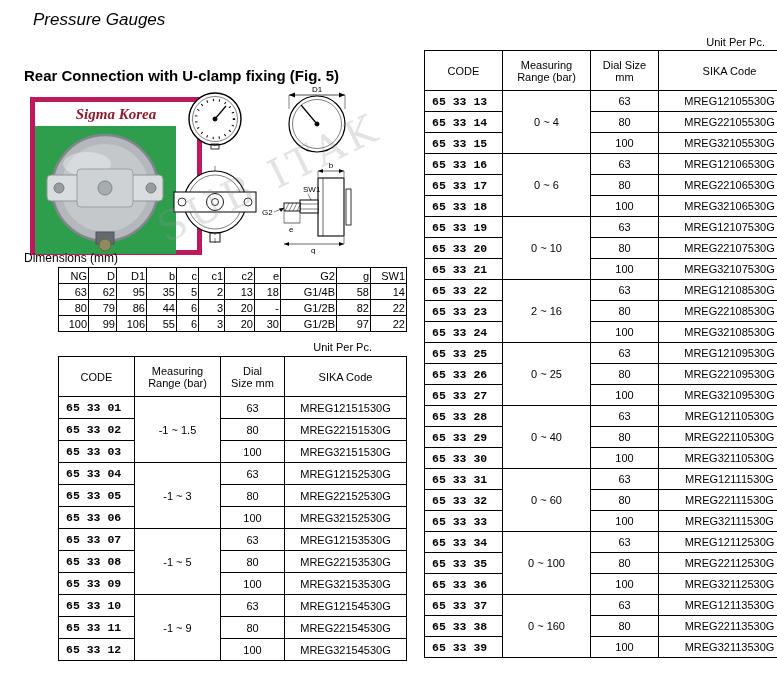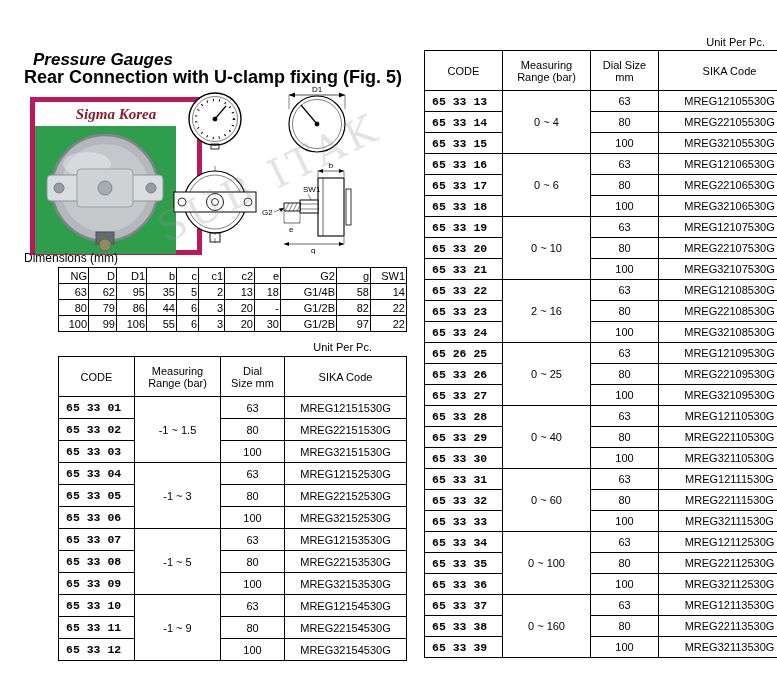--- a/index.html
+++ b/index.html
@@ -1,22 +1,22 @@
 <!DOCTYPE html>
 <html><head>
 <meta charset="utf-8">
 <style>
   * { margin:0; padding:0; box-sizing:border-box; }
   html,body { background:#fff; }
   body {
     width:777px; height:673px; position:relative; overflow:hidden;
     font-family:"Liberation Sans", sans-serif; color:#000;
   }
-  .title { position:absolute; left:33px; top:8px; font-size:17px; font-weight:bold; font-style:italic; line-height:23px;margin-top:40px; }
-  .subtitle { position:absolute; left:24px; top:67px; font-size:18px; font-weight:bold; }
+  .title { position:absolute; left:33px; top:8px; font-size:17px; font-weight:normal; font-style:italic; line-height:23px; }
+  .subtitle { position:absolute; left:24px; top:67px; font-size:15px; font-weight:bold; }
 
   .photo-box { position:absolute; left:30px; top:90px; width:172px; height:158px; border:5px solid #be185d; background:#fff;margin-top:7px; }
   .brand { height:24px; display:flex; align-items:center; justify-content:center;
            font-family:"Liberation Serif", serif; font-style:italic; font-weight:bold;
            font-size:15px; color:#8c1a2e; }
   .photo { width:141px; height:128px; display:block; }
 
   .drawings { position:absolute; left:170px; top:82px; width:192px; height:172px; }
   .drawings text { font-family:"Liberation Sans", sans-serif; }
 
@@ -380,21 +380,21 @@
         <td class="code">65 33 23</td>
         <td class="dial">80</td>
         <td class="sika">MREG22108530G</td>
       </tr>
       <tr>
         <td class="code">65 33 24</td>
         <td class="dial">100</td>
         <td class="sika">MREG32108530G</td>
       </tr>
       <tr>
-        <td class="code">65 26 25</td>
+        <td class="code">65 33 25</td>
         <td class="range" rowspan="3">0 ~ 25</td>
         <td class="dial">63</td>
         <td class="sika">MREG12109530G</td>
       </tr>
       <tr>
         <td class="code">65 33 26</td>
         <td class="dial">80</td>
         <td class="sika">MREG22109530G</td>
       </tr>
       <tr>

